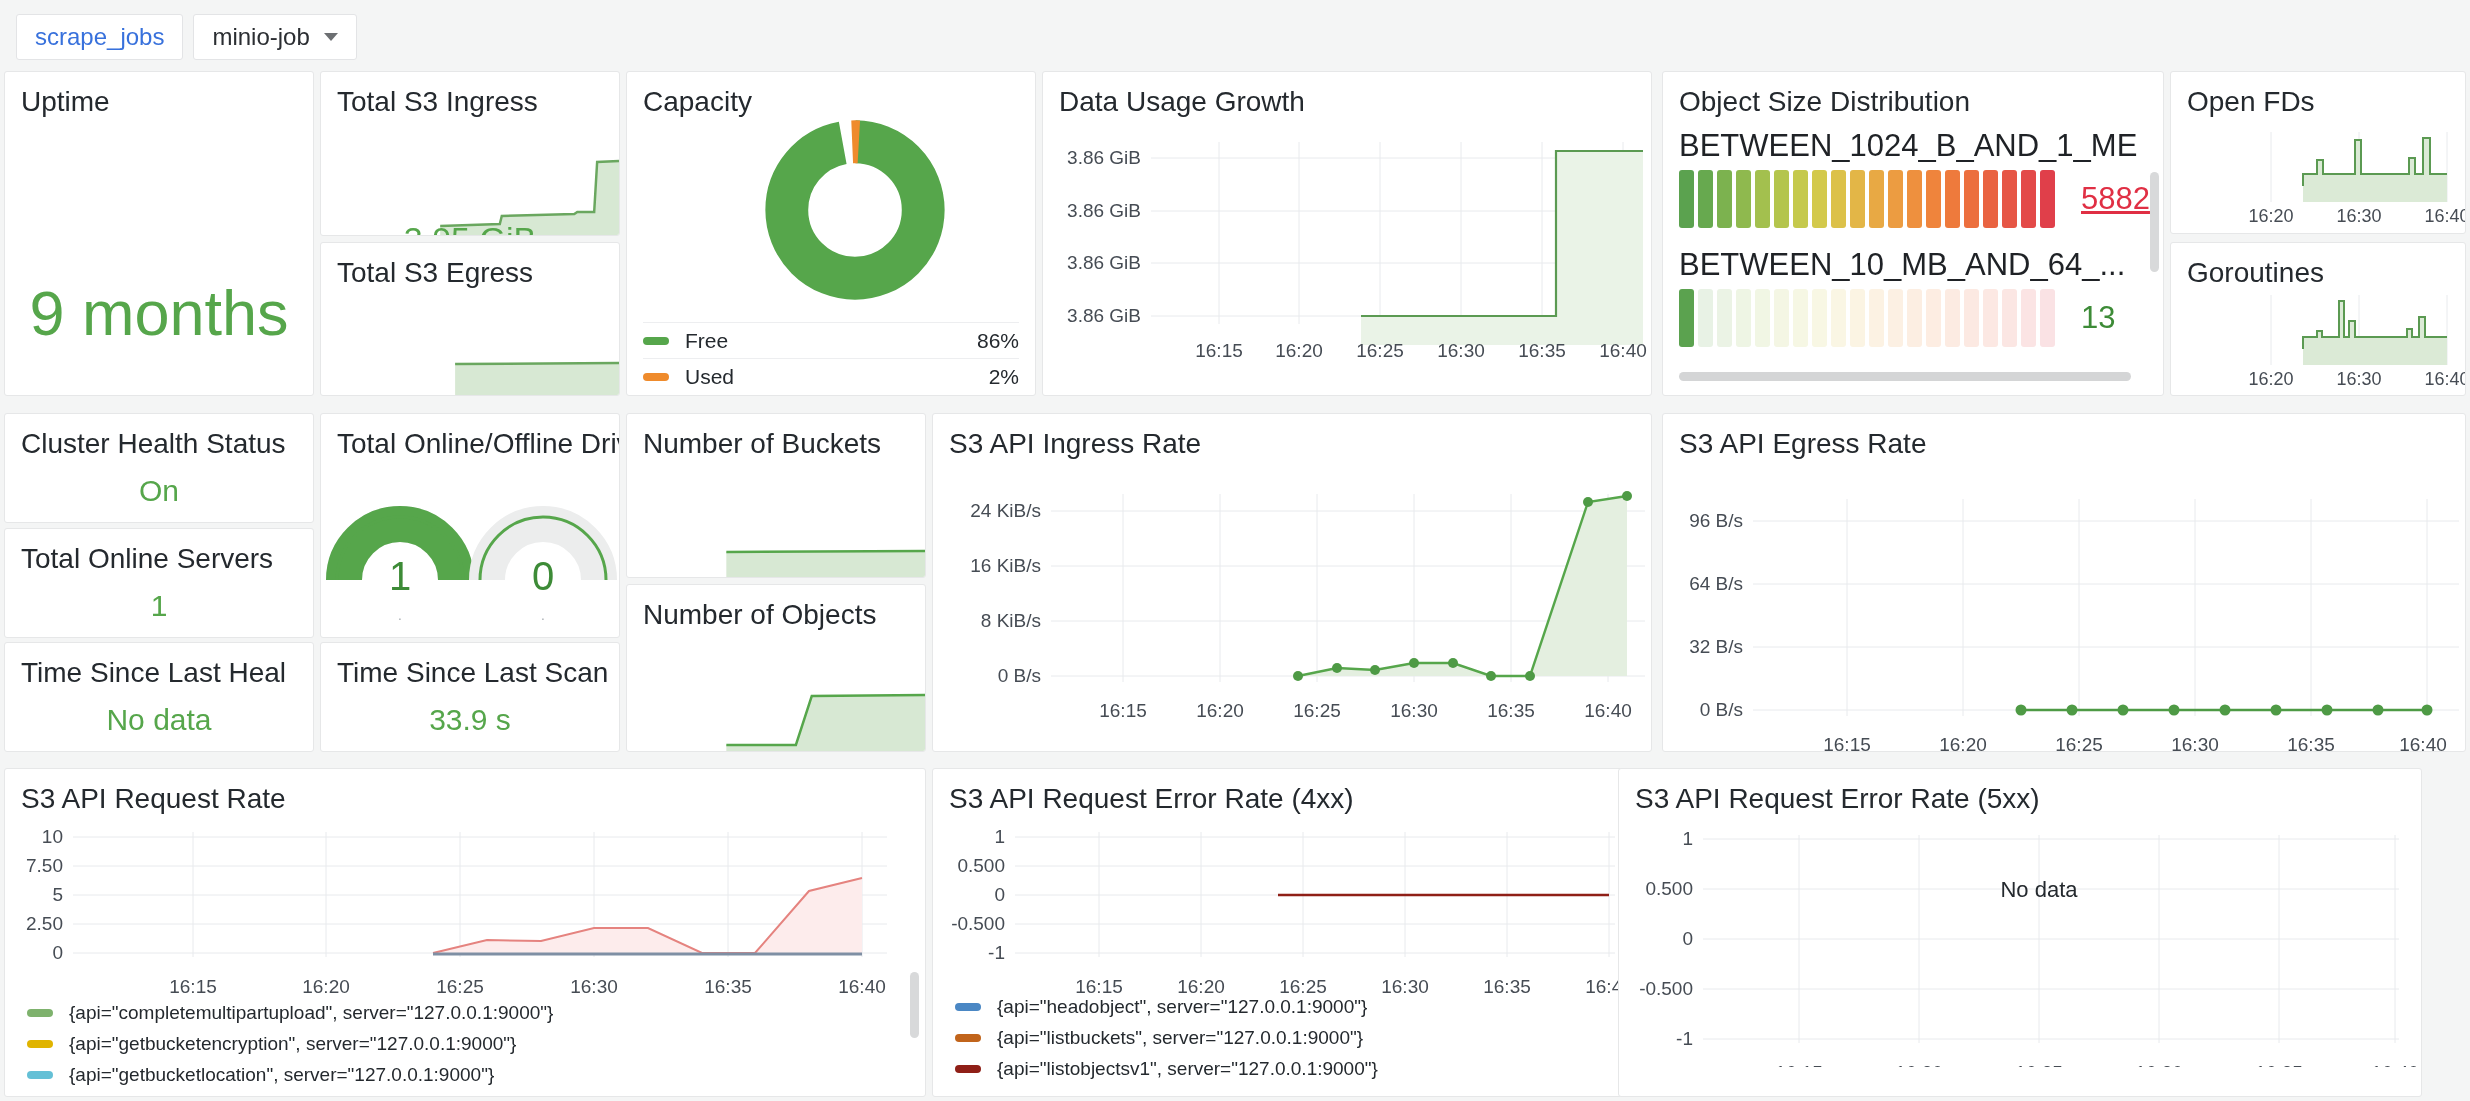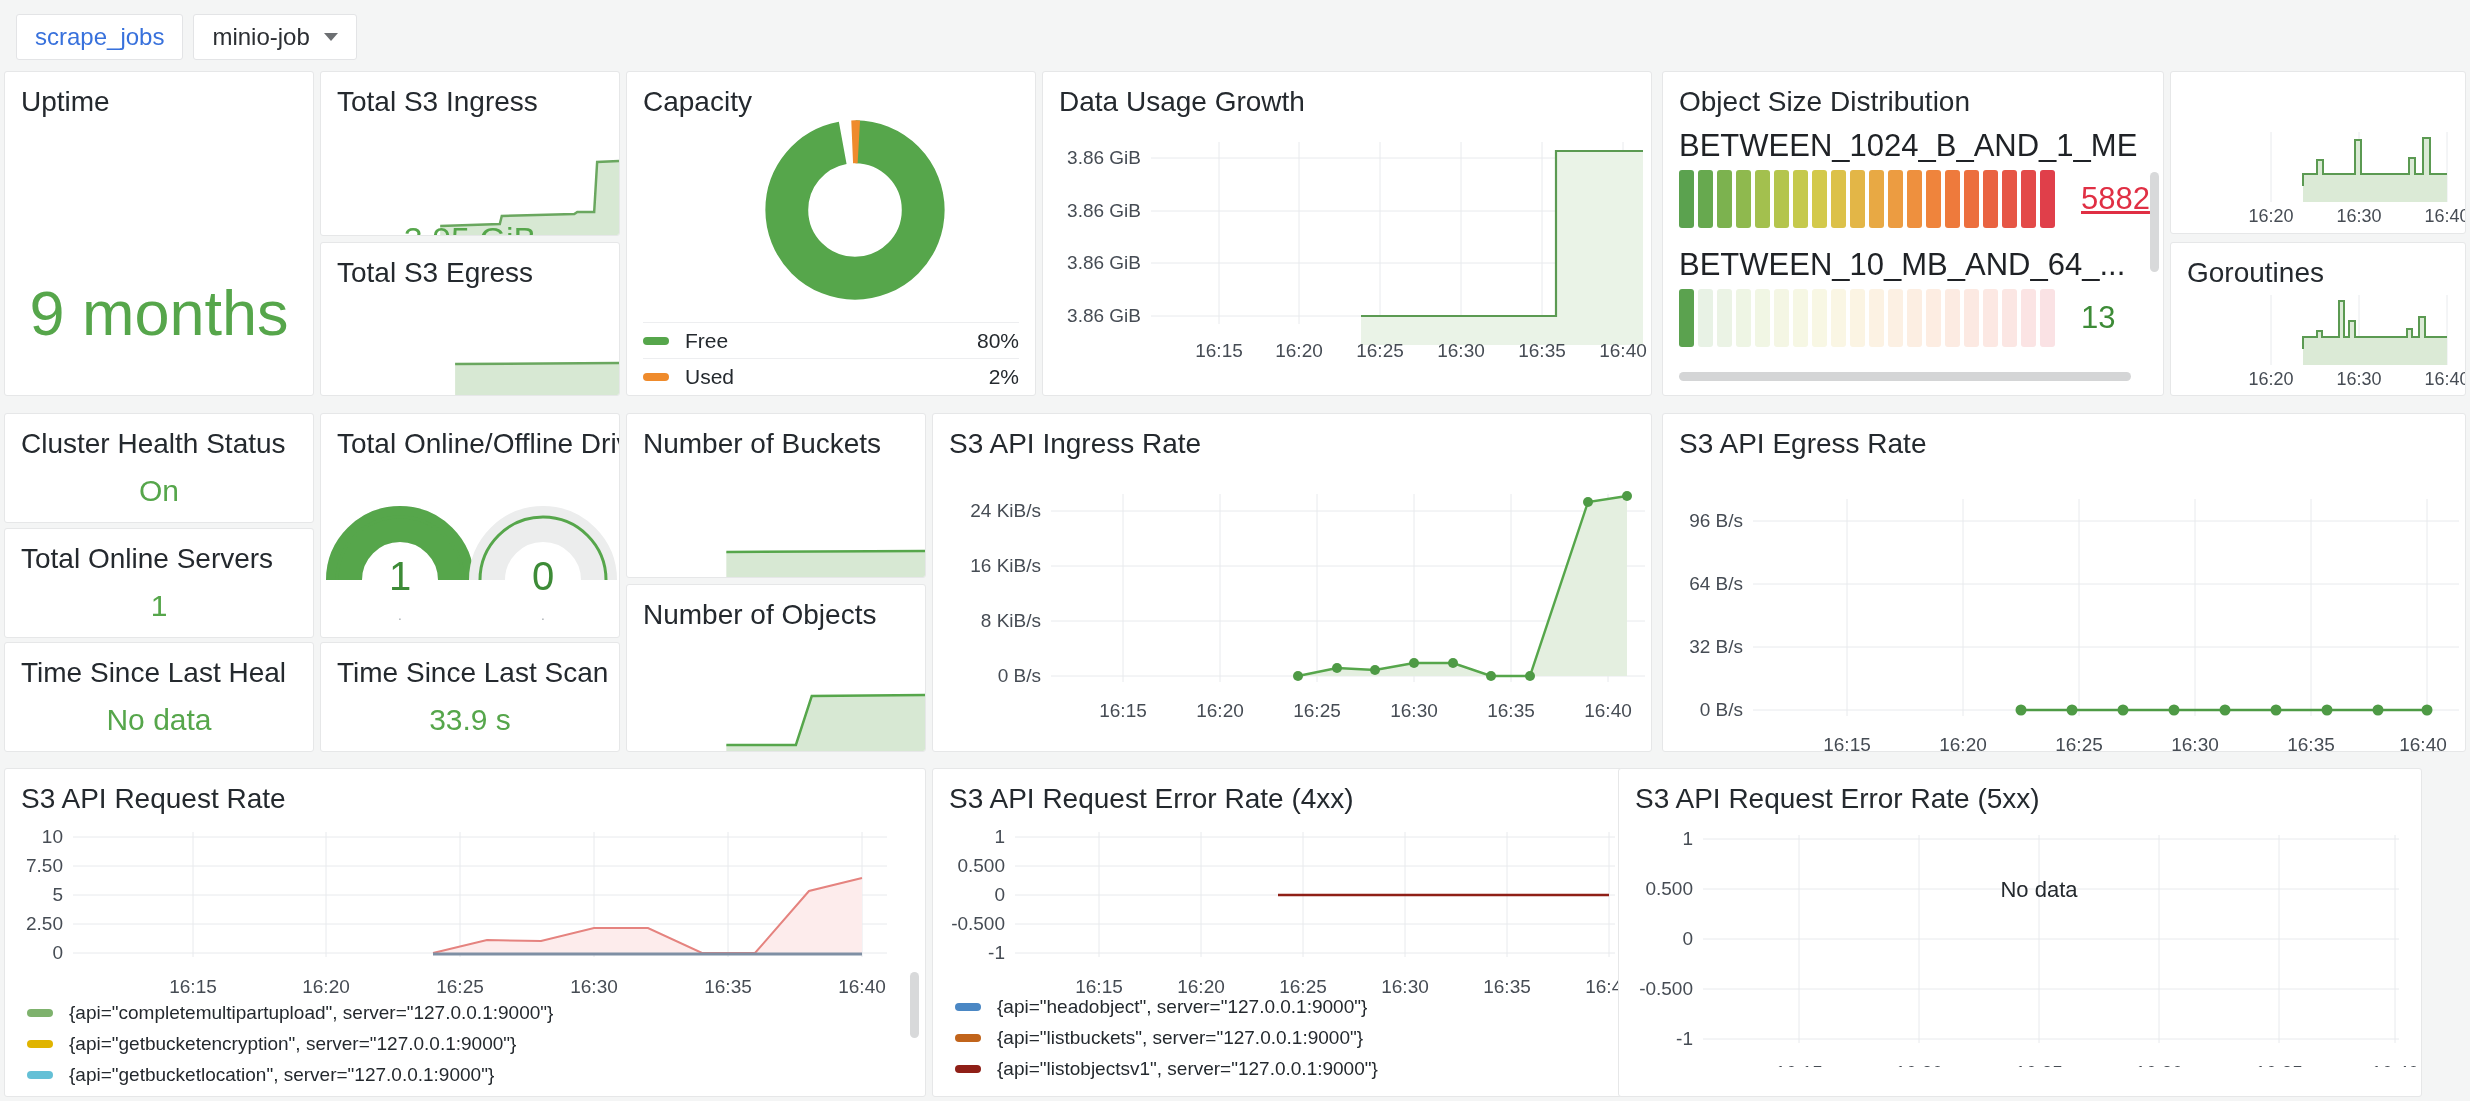--- a/index.html
+++ b/index.html
@@ -113,21 +113,21 @@
   <div class="panel" style="left:626px; top:71px; width:410px; height:325px;">
     <div class="ptitle">Capacity</div>
     <svg width="180" height="180" viewBox="0 0 42 42" style="position:absolute; left:138px; top:48px;">
       <circle cx="21" cy="21" r="15.9155" fill="transparent" stroke="#56a64b" stroke-width="10" stroke-dasharray="97 3" stroke-dashoffset="25"></circle>
       <circle cx="21" cy="21" r="15.9155" fill="transparent" stroke="#ef8b2c" stroke-width="10" stroke-dasharray="1.6 98.4" stroke-dashoffset="25.8"></circle>
     </svg>
     <div style="position:absolute; left:16px; right:16px; top:250px;">
       <div class="legrow" style="border-top:1px solid #edeef0; height:36px; font-size:21px;">
         <span class="swatch" style="background:#56a64b;"></span>
         <span class="legtxt">Free</span>
-        <span style="margin-left:auto;">80%</span>
+        <span style="margin-left:auto;">86%</span>
       </div>
       <div class="legrow" style="border-top:1px solid #edeef0; height:36px; font-size:21px;">
         <span class="swatch" style="background:#ef8b2c;"></span>
         <span class="legtxt">Used</span>
         <span style="margin-left:auto;">2%</span>
       </div>
     </div>
   </div>
 
   <div class="panel" style="left:1042px; top:71px; width:610px; height:325px;">
@@ -219,20 +219,21 @@
           </div>
         <div class="bgval" style="color:#3d8b37;">13</div>
       </div>
     </div>
 
     <div class="vscroll" style="right:4px; top:100px; height:100px;"></div>
     <div class="hscroll" style="left:16px; bottom:14px; width:452px;"></div>
   </div>
 
   <div class="panel" style="left:2170px; top:71px; width:296px; height:163px;">
+    <div class="ptitle">Open FDs</div>
     <svg width="296" height="118" viewBox="0 0 296 118" style="position:absolute; left:0; top:42px;">
       <g stroke="#e8eaed" stroke-width="1">
         <line x1="100" y1="18" x2="100" y2="88"></line>
         <line x1="188" y1="18" x2="188" y2="88"></line>
         <line x1="276" y1="18" x2="276" y2="88"></line>
       </g>
       <path d="M132,72 L132,60 L146,60 L146,46 L152,46 L152,60 L184,60 L184,26 L190,26 L190,60 L238,60 L238,44 L244,44 L244,60 L252,60 L252,24 L259,24 L259,60 L276,60 L276,88 L132,88 Z" fill="#dbead6"></path>
       <path d="M132,72 L132,60 L146,60 L146,46 L152,46 L152,60 L184,60 L184,26 L190,26 L190,60 L238,60 L238,44 L244,44 L244,60 L252,60 L252,24 L259,24 L259,60 L276,60" fill="none" stroke="#5b9a52" stroke-width="2"></path>
       <text class="axs" x="100" y="108" text-anchor="middle">16:20</text>
       <text class="axs" x="188" y="108" text-anchor="middle">16:30</text>

